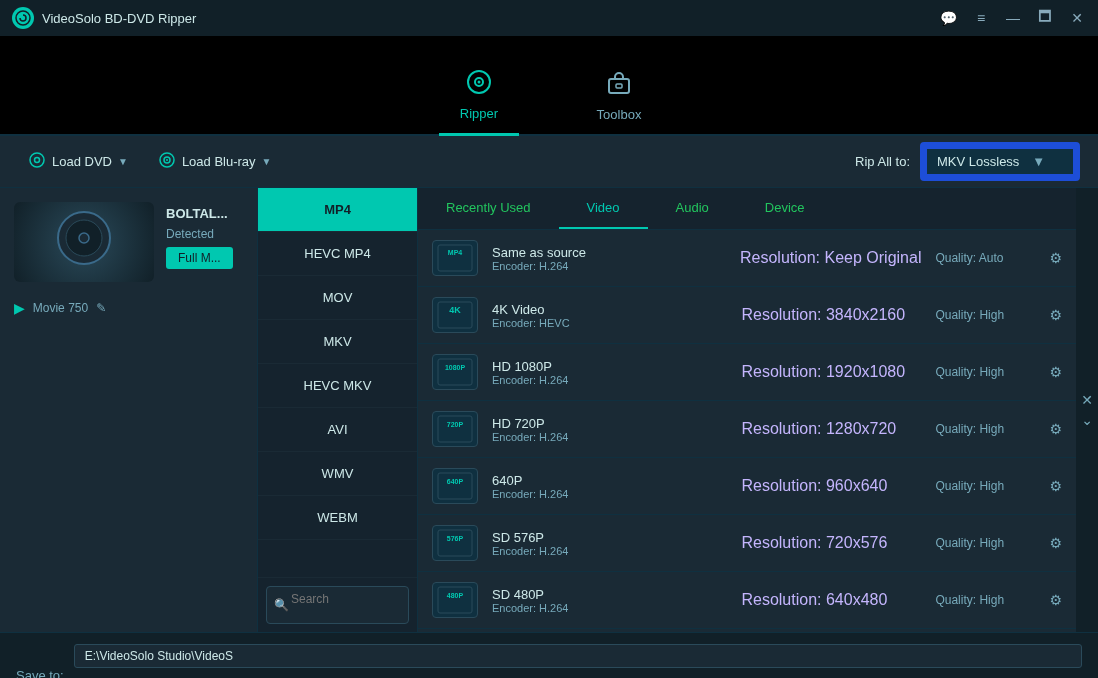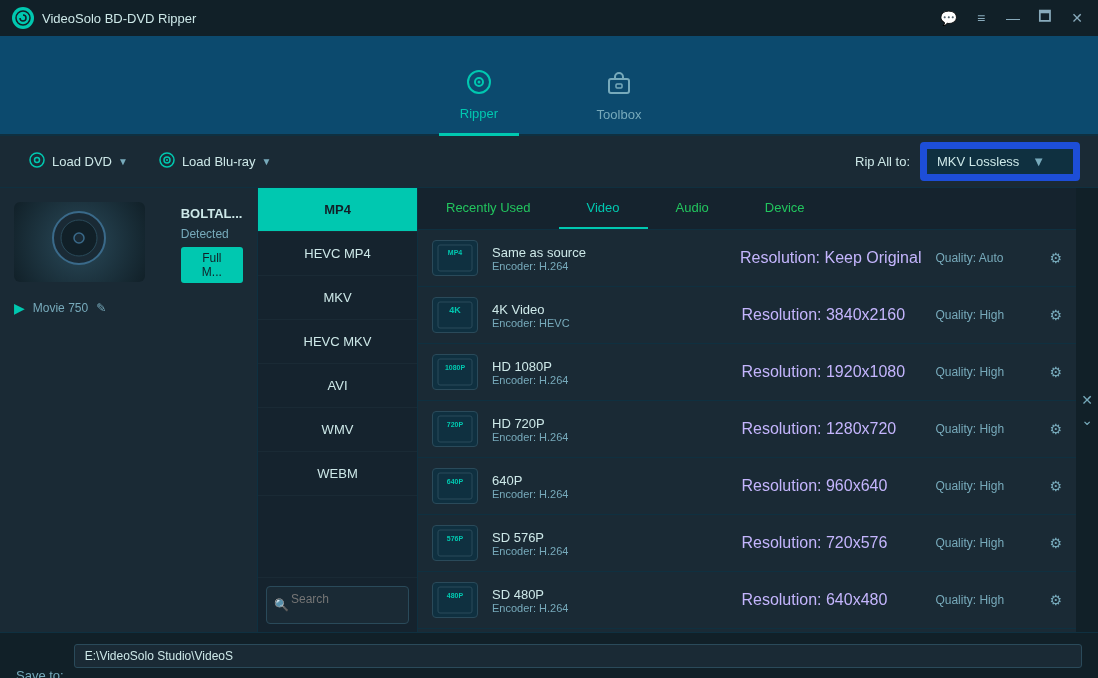--- a/index.html
+++ b/index.html
@@ -41,21 +41,21 @@
     #titlebar .win-btn {
       color: #8ab;
       font-size: 14px;
       cursor: pointer;
       width: 18px; height: 18px;
       display: flex; align-items: center; justify-content: center;
     }
 
     
     #navtabs {
-      background: #0c4a6e;
+      background: #000000;
       height: 100px;
       display: flex;
       align-items: flex-end;
       justify-content: center;
       gap: 60px;
       border-bottom: 2px solid #0f3040;
     }
     .nav-tab {
       display: flex;
       flex-direction: column;
@@ -416,39 +416,42 @@
     <div style="display:flex;gap:12px;align-items:flex-start;">
       <div class="disc-preview">
         <span class="disc-icon">
           <svg width="60" height="60" viewBox="0 0 60 60" fill="none">
             <circle cx="30" cy="30" r="26" fill="#1a2a35" stroke="#3a6a8a" stroke-width="2"></circle>
             <circle cx="30" cy="30" r="18" fill="#112028" stroke="#2a4a5a" stroke-width="1"></circle>
             <circle cx="30" cy="30" r="5" fill="#1a2a35" stroke="#3a6a8a" stroke-width="1.5"></circle>
           </svg>
         </span>
       </div>
-      <div style="display:flex;flex-direction:column;gap:6px;padding-top:4px;margin-left:24px;">
+      <div style="display:flex;flex-direction:column;gap:6px;padding-top:4px;">
         <div class="disc-title">BOLTAL...</div>
         <div class="disc-info">Detected</div>
         <button class="full-btn">Full M...</button>
       </div>
     </div>
     <div class="track-row">
       <span class="play-icon">▶</span>
       <span>Movie 750</span>
       <span class="edit-icon">✎</span>
     </div>
   </div>
 
   <div id="format-panel">
     <div class="format-item active">
       <span>MP4</span>
     </div>
     <div class="format-item">
       <span>HEVC MP4</span>
+    </div>
+    <div class="format-item">
+      <span>MOV</span>
     </div>
     <div class="format-item">
       <span>MKV</span>
     </div>
     <div class="format-item">
       <span>HEVC MKV</span>
     </div>
     <div class="format-item">
       <span>AVI</span>
     </div>

